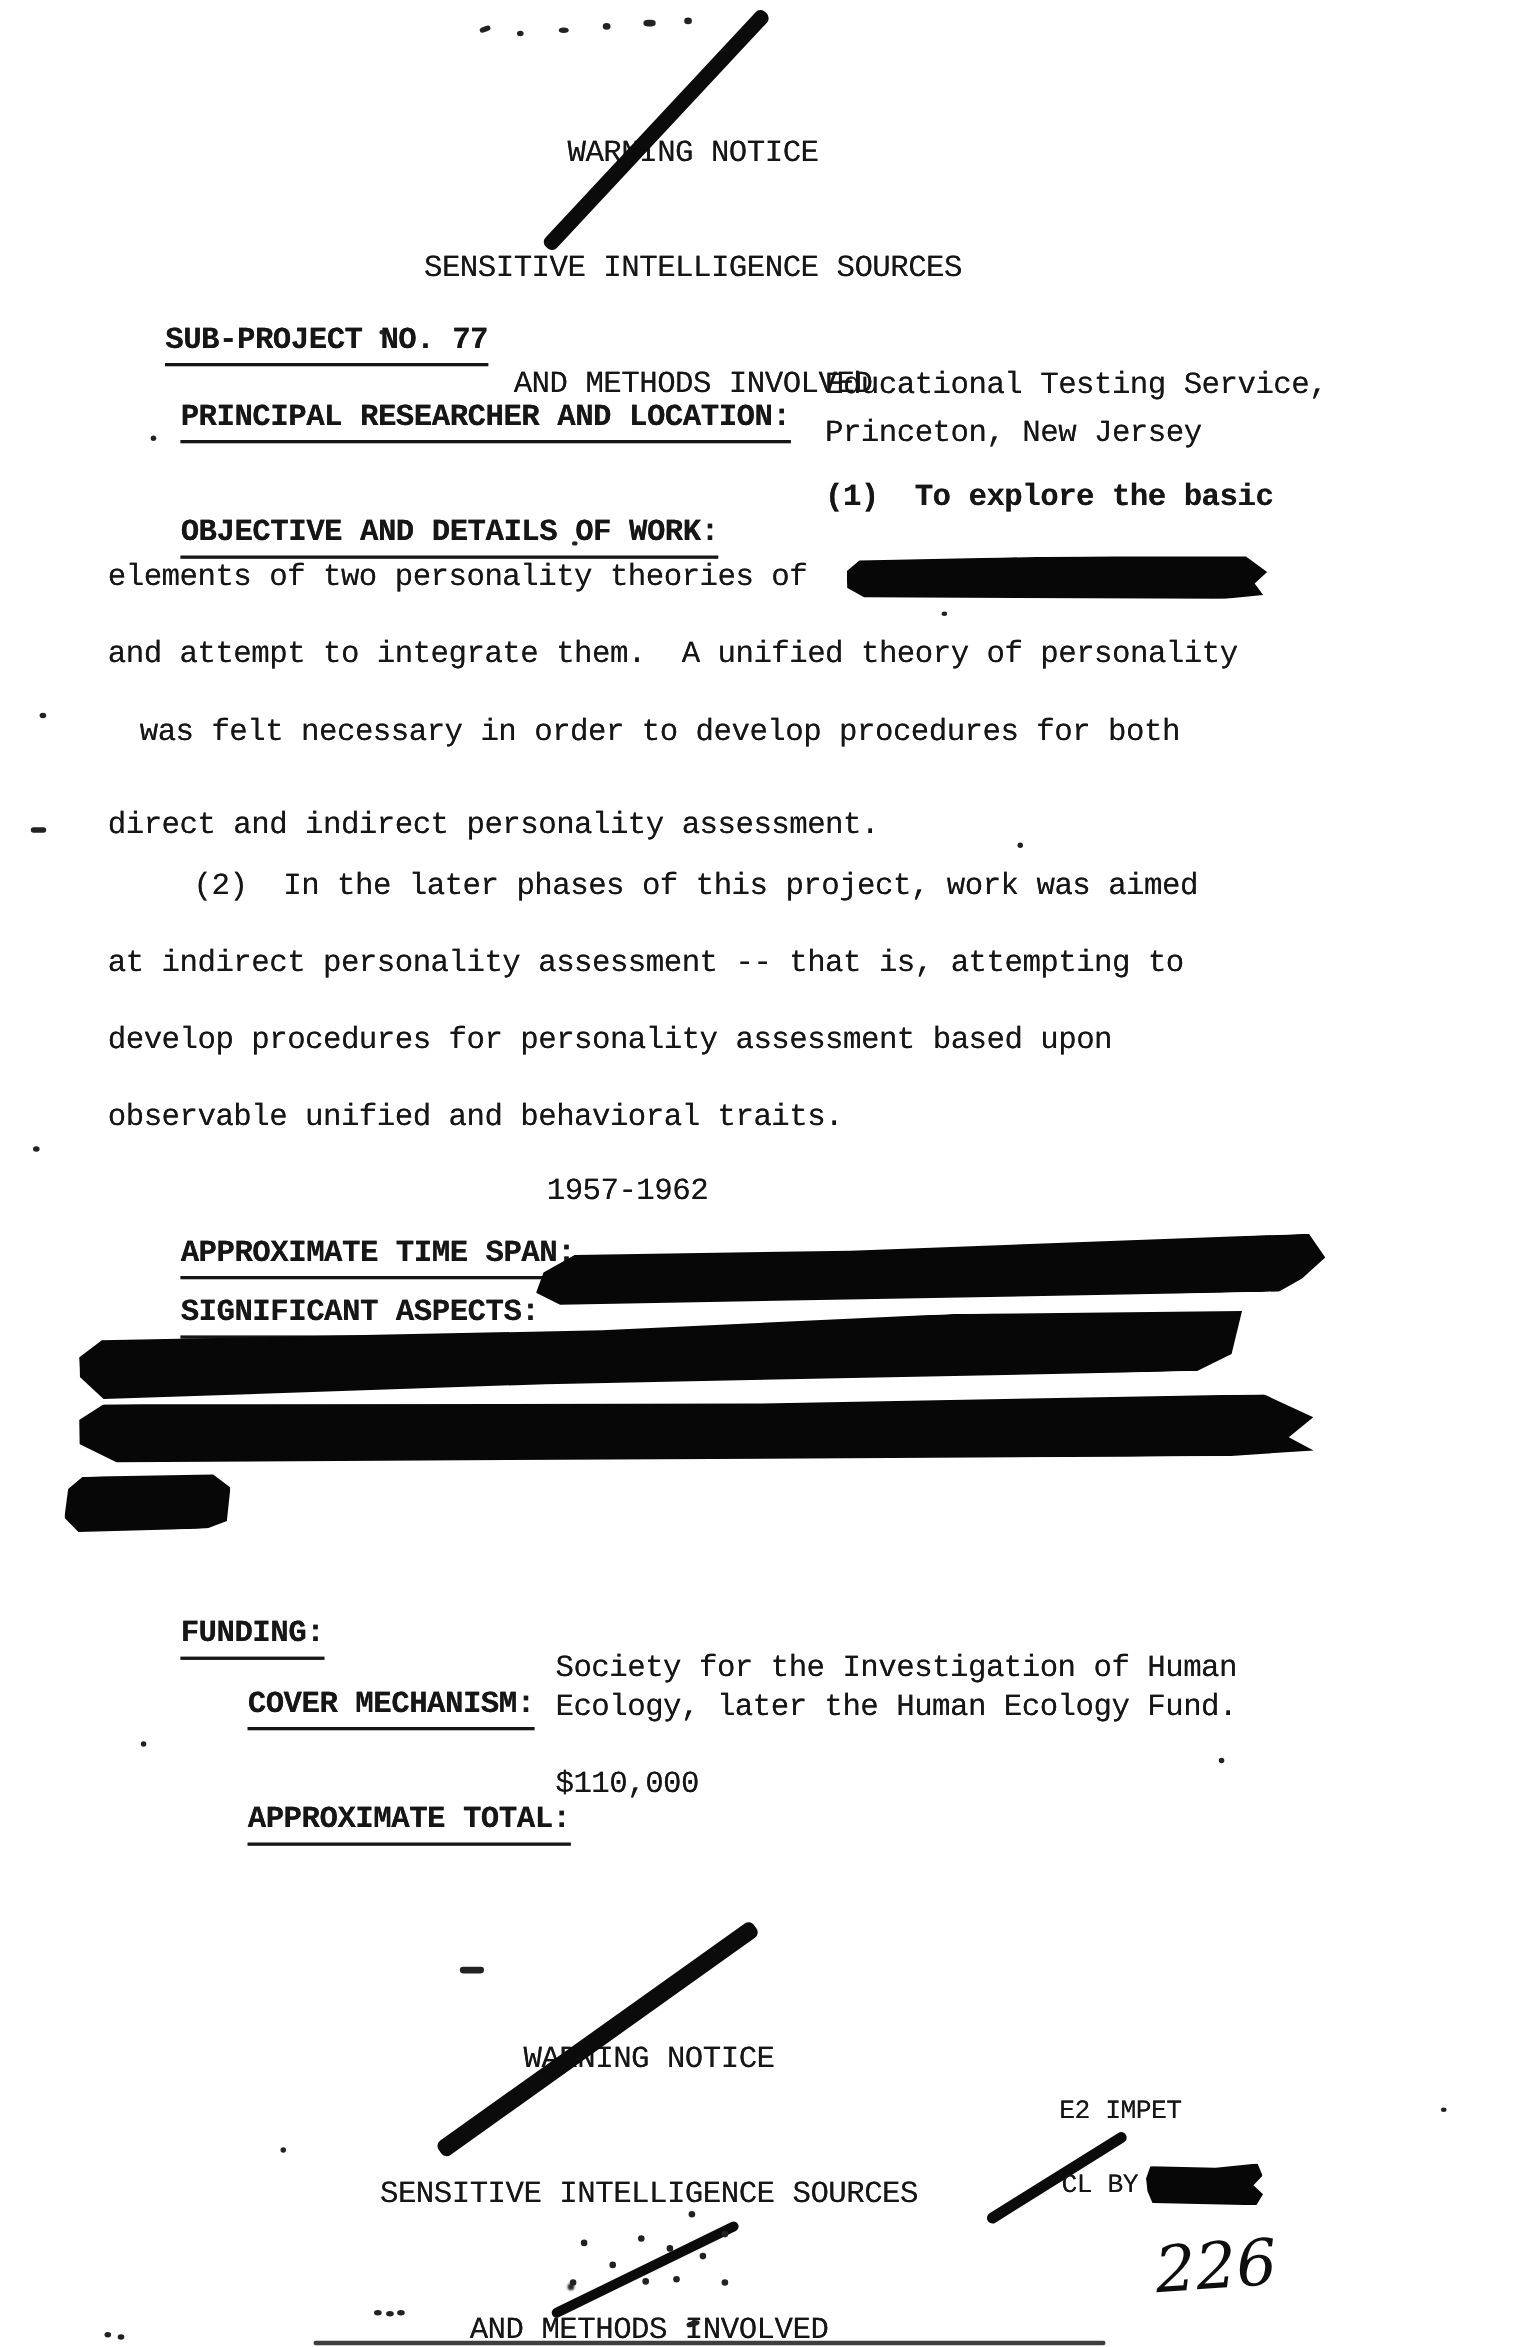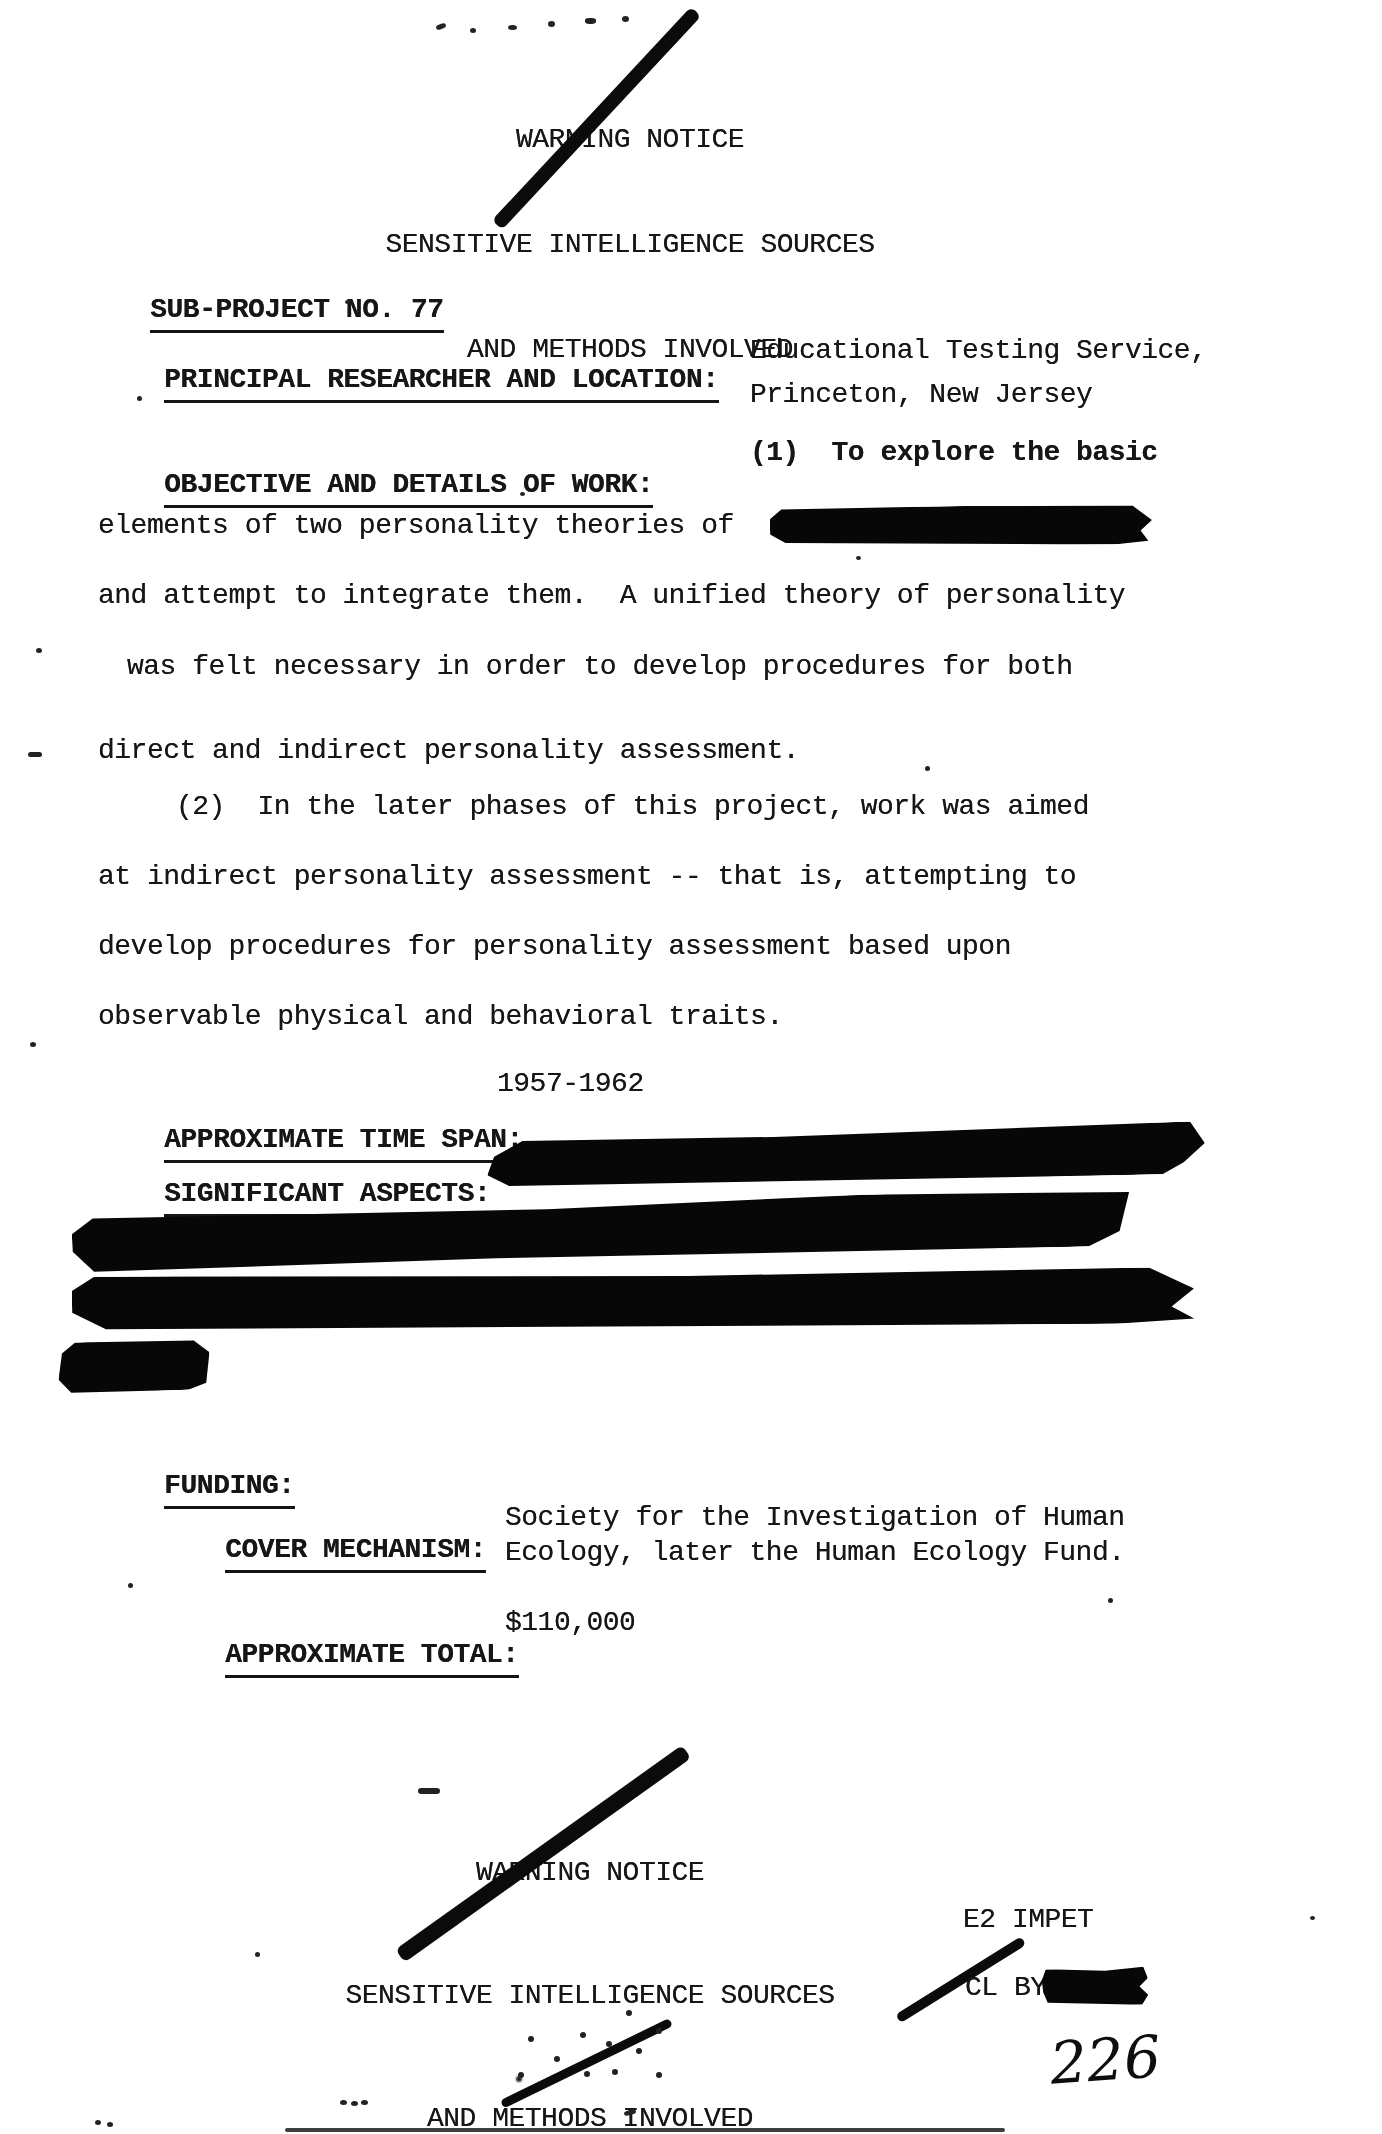--- a/index.html
+++ b/index.html
@@ -24,21 +24,21 @@
   .ul{border-bottom:3px solid #151515;padding-bottom:5px;}
   .center-block{text-align:center;}
   .slash{position:absolute;background:#0b0b0b;border-radius:6px;}
   .bar{position:absolute;background:#070707;}
   .speck{position:absolute;background:#222;border-radius:50%;}
   .hand{
     position:absolute;
     font-family:"DejaVu Serif",serif;
     font-style:italic;
   }
-  .stamp{font-size:28px;line-height:27px;}
+  .stamp{font-size:24px;line-height:27px;}
   
   .bar-theories{clip-path:polygon(0% 28%,3% 4%,50% 0%,95% 4%,100% 40%,97% 66%,99% 92%,90% 100%,4% 88%,0% 66%);}
   .bar-sig{clip-path:polygon(1% 35%,5% 6%,40% 10%,98% 0%,100% 42%,97% 78%,94% 100%,3% 92%,0% 70%);}
   .bar-w2{clip-path:polygon(0% 30%,2% 4%,45% 10%,75% 0%,100% 8%,99% 75%,96% 100%,40% 92%,2% 96%,0% 60%);}
   .bar-w3{clip-path:polygon(0% 25%,2% 0%,55% 8%,96% 0%,100% 38%,98% 70%,100% 92%,93% 100%,3% 94%,0% 64%);}
   .bar-short{clip-path:polygon(3% 20%,12% 0%,90% 6%,100% 30%,97% 88%,85% 100%,8% 96%,0% 70%);}
   .bar-clby{clip-path:polygon(0% 30%,4% 0%,60% 8%,96% 0%,100% 30%,92% 52%,100% 74%,94% 100%,5% 88%,1% 60%);}
 </style>
 </head>
 <body>
@@ -77,21 +77,21 @@
 
   <div class="t" style="left:98px;top:510px;">elements of two personality theories of</div>
   <div class="bar bar-theories" style="left:770px;top:506px;width:382px;height:40px;transform:rotate(-.6deg);"></div>
   <div class="t" style="left:98px;top:580px;">and attempt to integrate them.  A unified theory of personality</div>
   <div class="t" style="left:98px;top:651px;margin-left:29px;">was felt necessary in order to develop procedures for both</div>
   <div class="t" style="left:98px;top:719px;margin-top:16px;">direct and indirect personality assessment.</div>
 
   <div class="t" style="left:176px;top:791px;">(2)  In the later phases of this project, work was aimed</div>
   <div class="t" style="left:98px;top:861px;">at indirect personality assessment -- that is, attempting to</div>
   <div class="t" style="left:98px;top:931px;">develop procedures for personality assessment based upon</div>
-  <div class="t" style="left:98px;top:1001px;">observable physical and behavioral traits.</div>
+  <div class="t" style="left:98px;top:1001px;">observable unified and behavioral traits.</div>
 
   <div class="t hd" style="left:99px;top:1092px;">
     <span class="ul">APPROXIMATE TIME SPAN:</span>
   </div>
   <div class="t" style="left:497px;top:1068px;">1957-1962</div>
 
   <div class="t hd" style="left:99px;top:1146px;">
     <span class="ul">SIGNIFICANT ASPECTS:</span>
   </div>
   <div class="bar bar-sig" style="left:487px;top:1130px;width:718px;height:52px;transform:rotate(-1.4deg);"></div>

